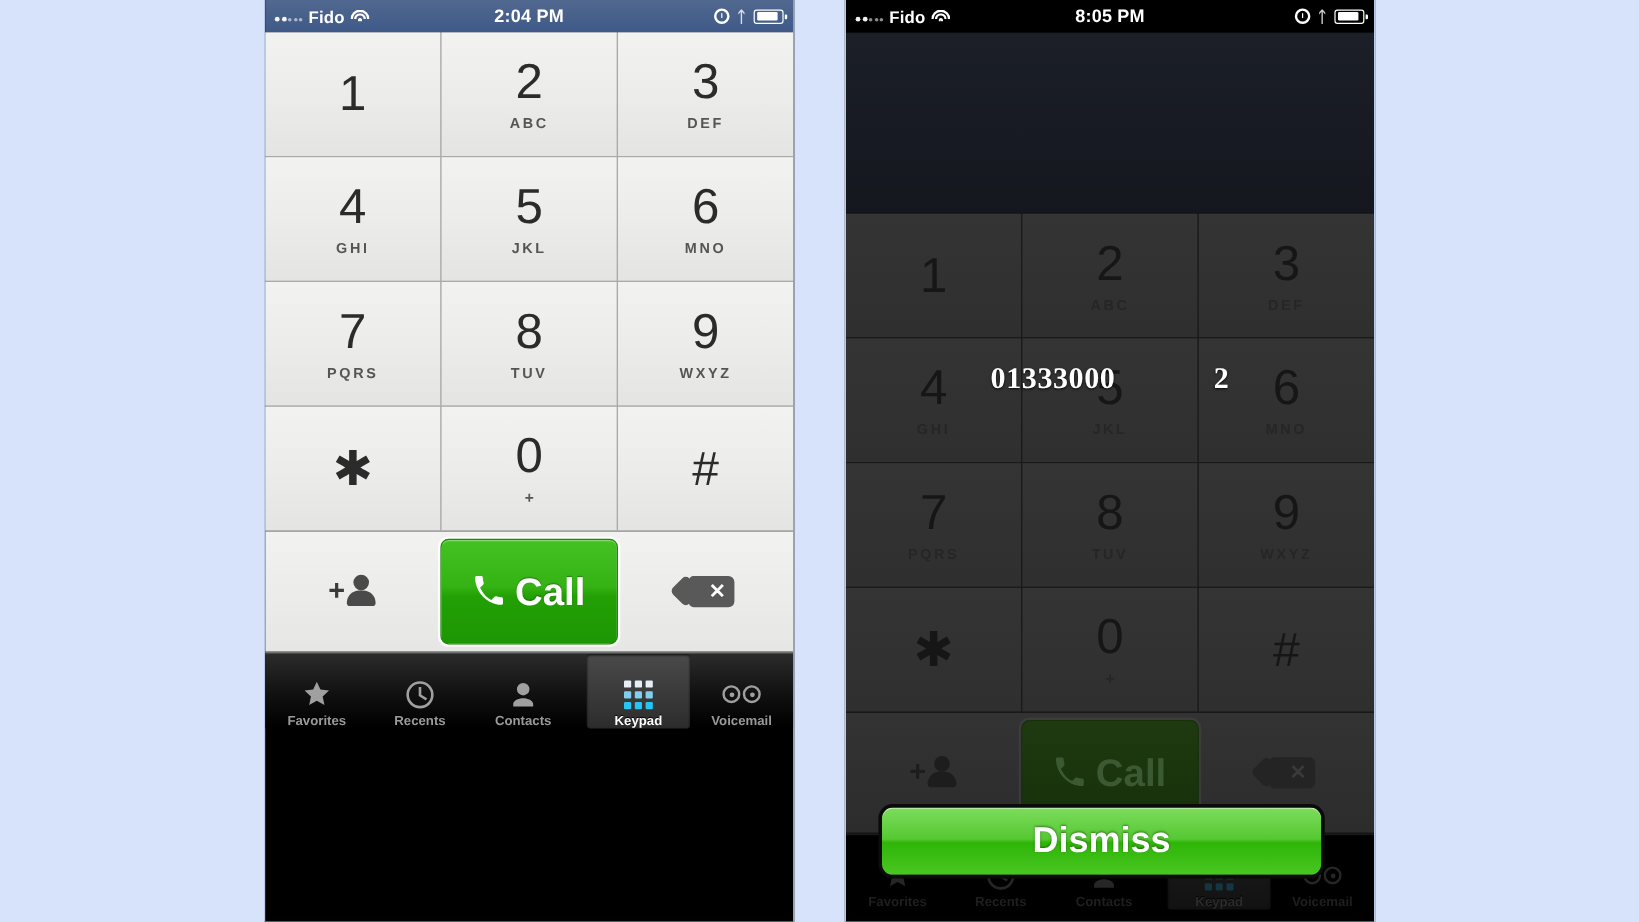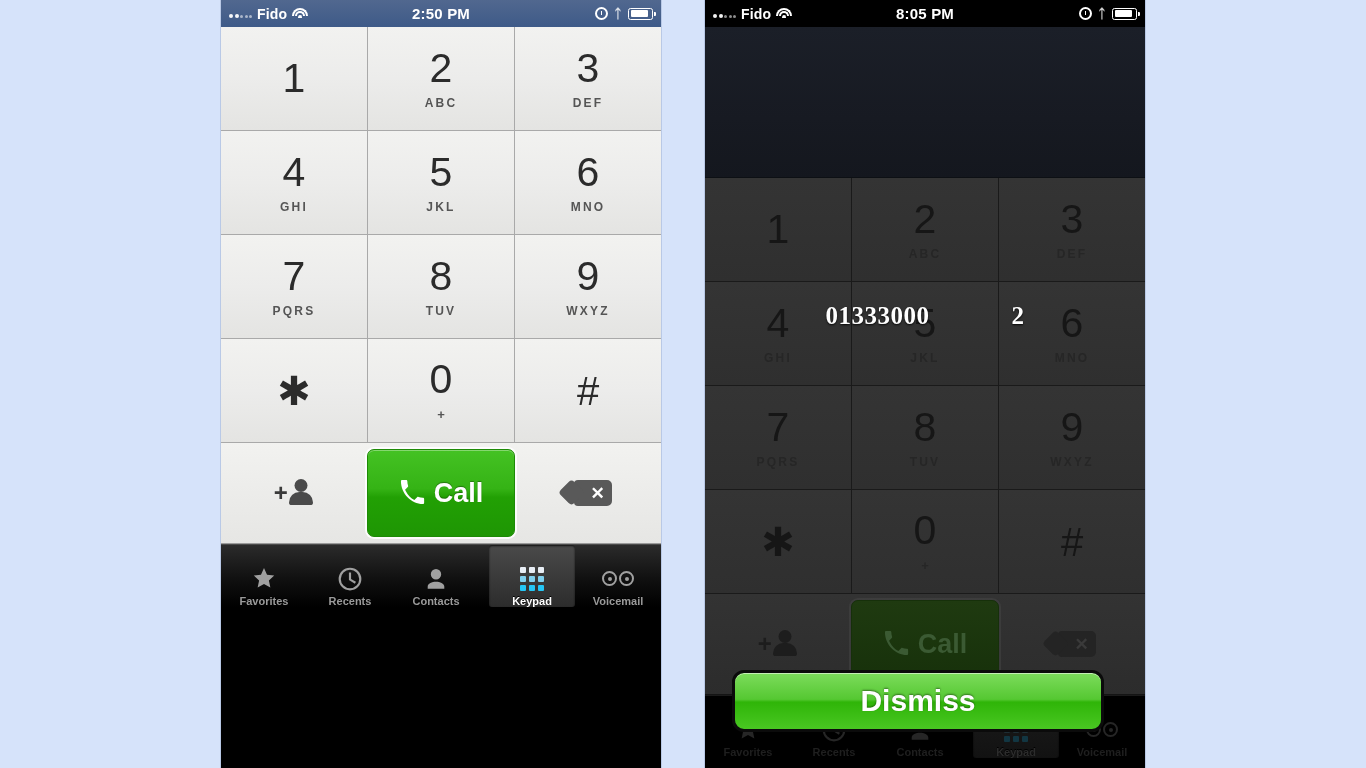--- a/index.html
+++ b/index.html
@@ -105,21 +105,21 @@
   .person .head { position: absolute; top: 0; left: 50%; transform: translateX(-50%); width: 13px; height: 13px; border-radius: 50%; background: #4a4a4a; }
   .person .body { position: absolute; bottom: 2px; left: 50%; transform: translateX(-50%); width: 24px; height: 13px; border-radius: 12px 12px 3px 3px; background: #4a4a4a; }
   .callbtn {
     width: 148px; height: 88px; border-radius: 7px;
     background: linear-gradient(to bottom, #44c223 0%, #35b315 45%, #22a004 55%, #1e9604 100%);
     border: 1px solid #1d8a06;
     box-shadow: 0 0 0 2px rgba(255,255,255,.85), inset 0 1px 0 rgba(255,255,255,.35);
     display: flex; align-items: center; justify-content: center; gap: 9px;
     cursor: pointer;
   }
-  .callbtn .label { color: #fff; font-size: 27px; font-weight: bold; text-shadow: 0 -1px 1px rgba(0,0,0,.35); }
+  .callbtn .label { color: #fff; font-size: 32px; font-weight: bold; text-shadow: 0 -1px 1px rgba(0,0,0,.35); }
   .handset { width: 26px; height: 26px; color: #fff; display: block; }
   .delbtn { width: 48px; height: 32px; position: relative; }
   .delshape {
     position: absolute; left: 9px; top: 3px; width: 38px; height: 26px;
     background: #595959; border-radius: 4px 5px 5px 4px;
   }
   .delshape::before {
     content: ""; position: absolute; left: -12px; top: 3px; width: 19px; height: 19px;
     background: #595959; transform: rotate(45deg); border-radius: 4px;
   }
@@ -218,21 +218,21 @@
             <i></i>
             <i></i>
           </span>
         <span class="carrier">Fido</span>
         <span class="wifi">
             <span></span>
             <span></span>
             <span></span>
           </span>
       </div>
-      <div class="sb-time">2:50 PM</div>
+      <div class="sb-time">2:04 PM</div>
       <div class="sb-right">
         <span class="alarm"></span>
         <span class="bt">ᛏ</span>
         <span class="batt">
             <i></i>
           </span>
       </div>
     </div>
 
 

